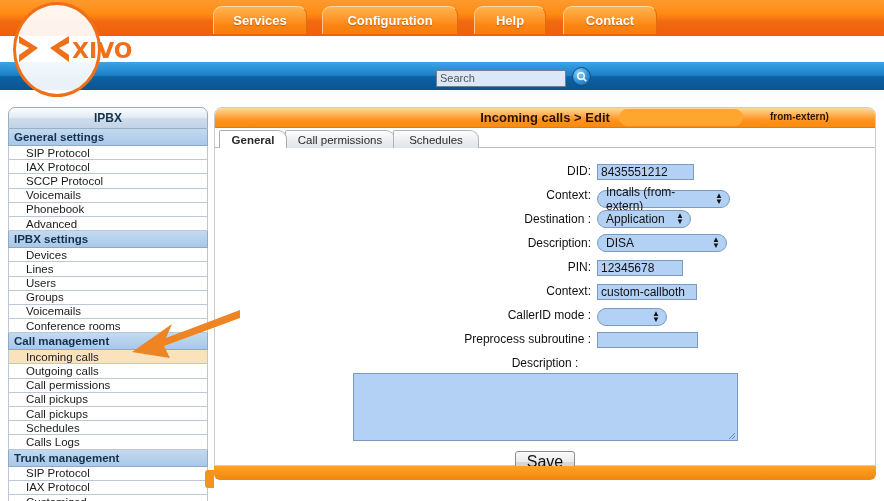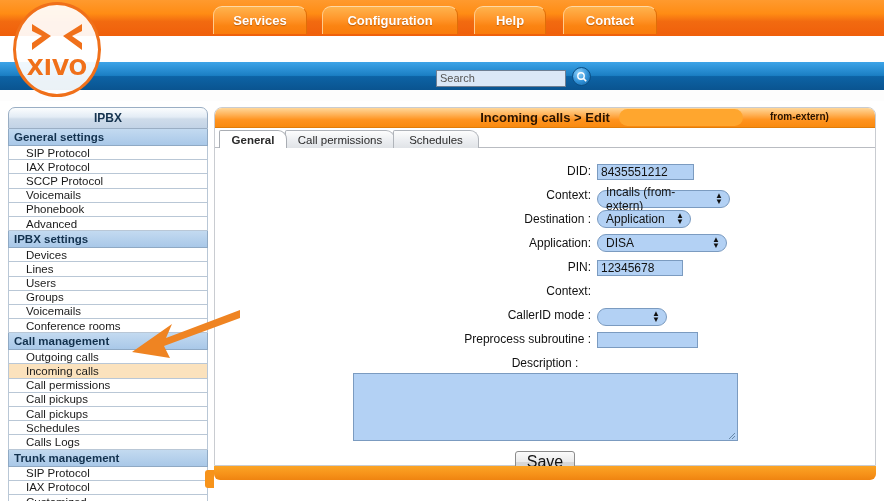--- a/index.html
+++ b/index.html
@@ -32,21 +32,21 @@
   }
   #tab0 { left: 213px; width: 94px; }
   #tab1 { left: 322px; width: 136px; }
   #tab2 { left: 474px; width: 72px; }
   #tab3 { left: 563px; width: 94px; }
 
   
   .logo { position: absolute; left: 13px; top: 2px; width: 88px; height: 95px;
           border: 3px solid #f0701a; border-radius: 50%;
           background: rgba(255,255,255,0.92);
-          display: flex; flex-direction: column; align-items: center; justify-content: center; }
+          display: flex; align-items: center; }
   .logo-mark { width: 56px; height: 34px; position: relative; }
   .logo-mark svg { display:block; }
   .logo-text { font-family: "DejaVu Sans", sans-serif; font-weight: bold; font-size: 22px;
                color: #f0701a; letter-spacing: 0px; line-height: 1; margin-top: 2px; }
 
   
   .search-wrap { position: absolute; left: 436px; top: 68px; width: 156px; height: 17px; }
   .search-input { width: 130px; height: 17px; border: 1px solid #6f7f93;
                   background: #dbe8f7; font-size: 11px; color: #333; padding: 0 3px;
                   font-family: "Liberation Sans", sans-serif; }
@@ -175,22 +175,22 @@
         <div class="sb-item">Phonebook</div>
         <div class="sb-item">Advanced</div>
         <div class="sb-group">IPBX settings</div>
         <div class="sb-item">Devices</div>
         <div class="sb-item">Lines</div>
         <div class="sb-item">Users</div>
         <div class="sb-item">Groups</div>
         <div class="sb-item">Voicemails</div>
         <div class="sb-item">Conference rooms</div>
         <div class="sb-group">Call management</div>
+        <div class="sb-item active">Incoming calls</div>
         <div class="sb-item">Outgoing calls</div>
-        <div class="sb-item active">Incoming calls</div>
         <div class="sb-item">Call permissions</div>
         <div class="sb-item">Call pickups</div>
         <div class="sb-item">Call pickups</div>
         <div class="sb-item">Schedules</div>
         <div class="sb-item">Calls Logs</div>
         <div class="sb-group">Trunk management</div>
         <div class="sb-item">SIP Protocol</div>
         <div class="sb-item">IAX Protocol</div>
         <div class="sb-item">Customized</div>
       </div>
@@ -229,35 +229,36 @@
             <div class="flabel">Destination :</div>
             <div class="fctl"><div class="selin" style="width: 94px;">
                 <span>Application</span>
                 <span class="arrows">
                   <span>▲</span>
                   <span>▼</span>
                 </span>
               </div></div>
           </div>
           <div class="frow">
-            <div class="flabel">Application:</div>
+            <div class="flabel">Description:</div>
             <div class="fctl"><div class="selin" style="width: 130px;">
                 <span>DISA</span>
                 <span class="arrows">
                   <span>▲</span>
                   <span>▼</span>
                 </span>
               </div></div>
           </div>
           <div class="frow">
             <div class="flabel">PIN:</div>
             <div class="fctl"><input class="txtin" value="12345678" style="width: 86px;"></div>
           </div>
           <div class="frow">
             <div class="flabel">Context:</div>
+            <div class="fctl"><input class="txtin" value="custom-callboth" style="width: 100px;"></div>
           </div>
           <div class="frow">
             <div class="flabel">CallerID mode :</div>
             <div class="fctl"><div class="selin" style="width: 70px;">
                 <span></span>
                 <span class="arrows">
                   <span>▲</span>
                   <span>▼</span>
                 </span>
               </div></div>

